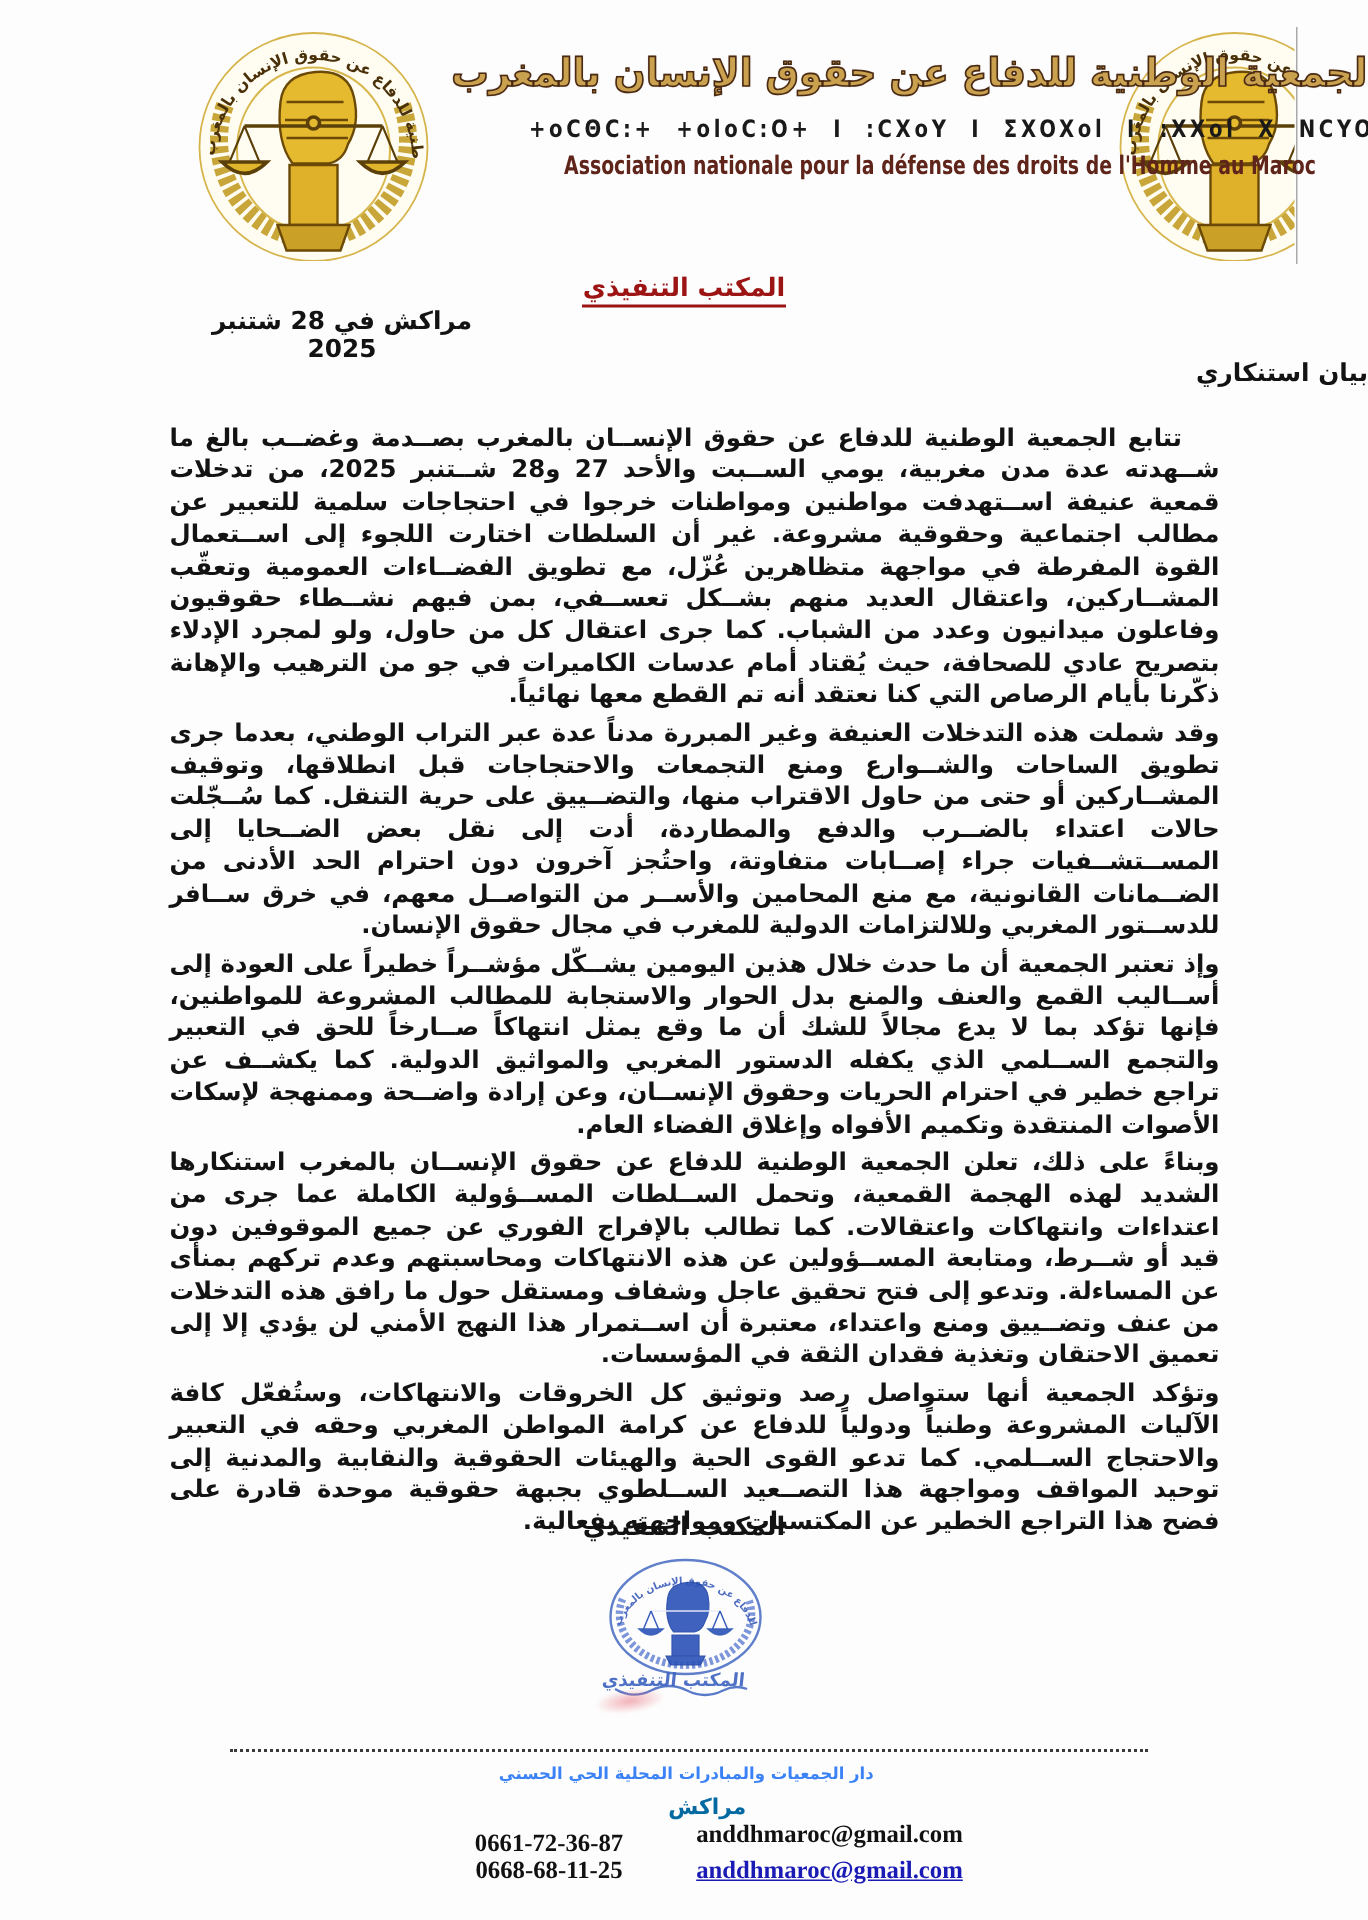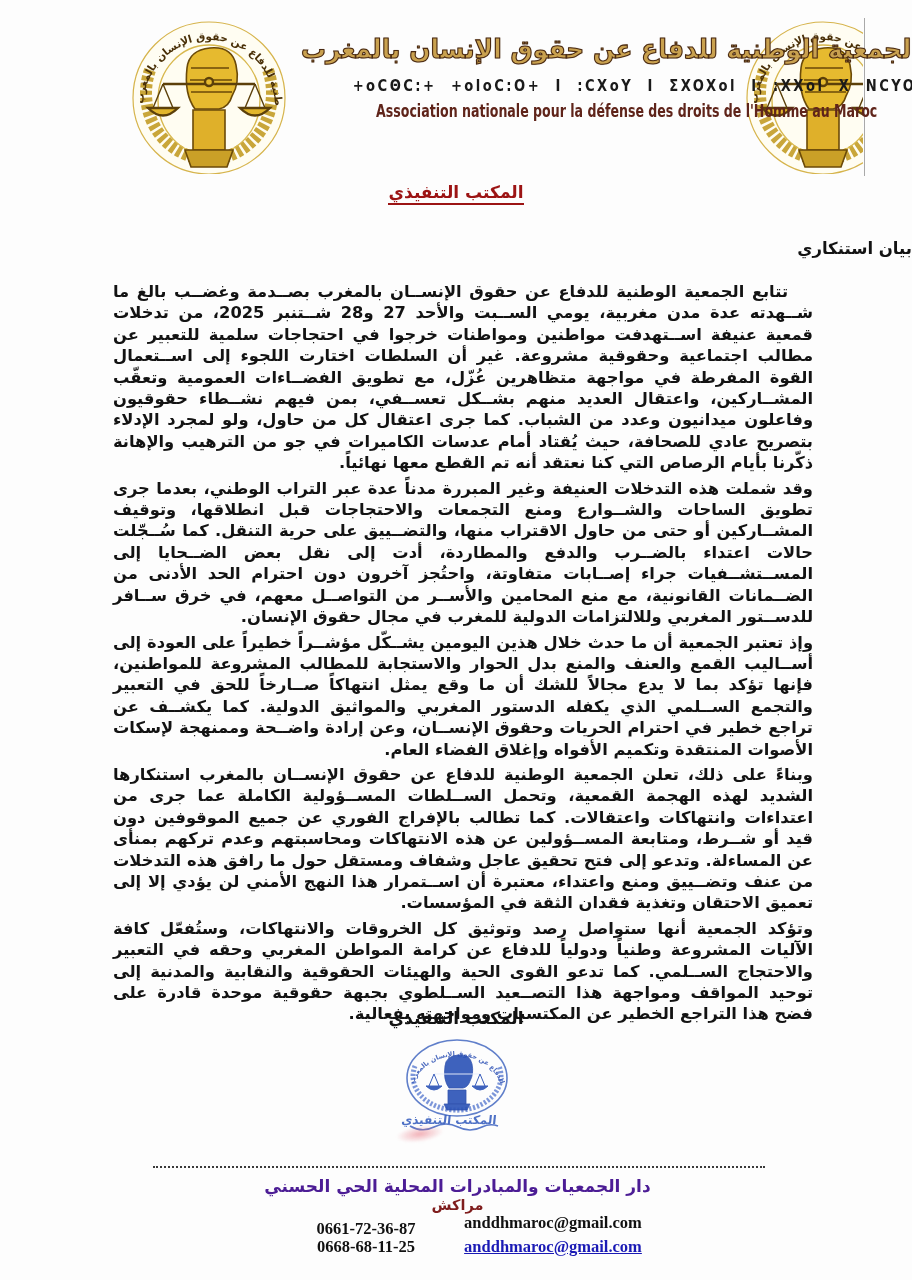--- a/index.html
+++ b/index.html
@@ -41,23 +41,23 @@
              font-size:17px;font-weight:bold;color:#131313;direction:rtl;}
   .stamp-wrap{position:absolute;left:392px;top:1034px;width:132px;height:112px;}
   .red-smudge{position:absolute;left:396px;top:1126px;width:48px;height:16px;border-radius:50%;
               background:radial-gradient(ellipse at center,rgba(231,110,122,.55),rgba(231,110,122,0) 70%);
               filter:blur(1px);transform:rotate(-8deg);}
 
   
   .dotted-divider{position:absolute;left:153px;top:1166px;width:612px;height:0;
                   border-top:2px dotted #3a3a3a;}
   .footer-address{position:absolute;left:150px;top:1176px;width:615px;text-align:center;
-                  font-size:17px;font-weight:bold;color:#4c1d95;direction:rtl;}
-  .footer-city{position:absolute;left:150px;top:1197px;width:615px;text-align:center;
-               font-size:14.5px;font-weight:bold;color:#7f1d1d;direction:rtl;}
+                  font-size:11px;font-weight:bold;color:#3b82f6;direction:rtl;}
+  .footer-city{position:absolute;left:164px;top:1197px;width:615px;text-align:center;
+               font-size:14.5px;font-weight:bold;color:#0369a1;direction:rtl;}
   .footer-num{font-family:"Liberation Serif",serif;font-weight:bold;font-size:16.5px;color:#111;}
   .phone1{position:absolute;left:296px;top:1219px;width:140px;text-align:center;}
   .phone2{position:absolute;left:296px;top:1237px;width:140px;text-align:center;}
   .email1{position:absolute;left:458px;top:1213px;width:190px;text-align:center;}
   .email2{position:absolute;left:458px;top:1237px;width:190px;text-align:center;}
   .email-link{color:#1a1ab5;text-decoration:underline;cursor:pointer;}
 </style>
 </head>
 <body>
 
@@ -120,20 +120,21 @@
 
   <div class="header-center">
     <span class="org-ar">الجمعية الوطنية للدفاع عن حقوق الإنسان بالمغرب</span><br>
     <span class="org-tif">+oCΘC:+ +oloC:O+ I :CXoY I ΣXOXol I :XXol X NCYOΣΘ</span><br>
     <span class="org-fr">Association nationale pour la défense des droits de l'Homme au Maroc</span>
   </div>
 
   <div class="office-title">
     <span>المكتب التنفيذي</span>
   </div>
+  <div class="place-date">مراكش في 28 شتنبر 2025</div>
   <div class="statement-type">بيان استنكاري</div>
 
   <div class="body-text">
     <p class="indent">تتابع الجمعية الوطنية للدفاع عن حقوق الإنســان بالمغرب بصــدمة وغضــب بالغ ما شــهدته عدة مدن مغربية، يومي الســبت والأحد 27 و28 شــتنبر 2025، من تدخلات قمعية عنيفة اســتهدفت مواطنين ومواطنات خرجوا في احتجاجات سلمية للتعبير عن مطالب اجتماعية وحقوقية مشروعة. غير أن السلطات اختارت اللجوء إلى اســتعمال القوة المفرطة في مواجهة متظاهرين عُزّل، مع تطويق الفضــاءات العمومية وتعقّب المشــاركين، واعتقال العديد منهم بشــكل تعســفي، بمن فيهم نشــطاء حقوقيون وفاعلون ميدانيون وعدد من الشباب. كما جرى اعتقال كل من حاول، ولو لمجرد الإدلاء بتصريح عادي للصحافة، حيث يُقتاد أمام عدسات الكاميرات في جو من الترهيب والإهانة ذكّرنا بأيام الرصاص التي كنا نعتقد أنه تم القطع معها نهائياً.</p>
     <p>وقد شملت هذه التدخلات العنيفة وغير المبررة مدناً عدة عبر التراب الوطني، بعدما جرى تطويق الساحات والشــوارع ومنع التجمعات والاحتجاجات قبل انطلاقها، وتوقيف المشــاركين أو حتى من حاول الاقتراب منها، والتضــييق على حرية التنقل. كما سُــجّلت حالات اعتداء بالضــرب والدفع والمطاردة، أدت إلى نقل بعض الضــحايا إلى المســتشــفيات جراء إصــابات متفاوتة، واحتُجز آخرون دون احترام الحد الأدنى من الضــمانات القانونية، مع منع المحامين والأســر من التواصــل معهم، في خرق ســافر للدســتور المغربي وللالتزامات الدولية للمغرب في مجال حقوق الإنسان.</p>
     <p>وإذ تعتبر الجمعية أن ما حدث خلال هذين اليومين يشــكّل مؤشــراً خطيراً على العودة إلى أســاليب القمع والعنف والمنع بدل الحوار والاستجابة للمطالب المشروعة للمواطنين، فإنها تؤكد بما لا يدع مجالاً للشك أن ما وقع يمثل انتهاكاً صــارخاً للحق في التعبير والتجمع الســلمي الذي يكفله الدستور المغربي والمواثيق الدولية. كما يكشــف عن تراجع خطير في احترام الحريات وحقوق الإنســان، وعن إرادة واضــحة وممنهجة لإسكات الأصوات المنتقدة وتكميم الأفواه وإغلاق الفضاء العام.</p>
     <p>وبناءً على ذلك، تعلن الجمعية الوطنية للدفاع عن حقوق الإنســان بالمغرب استنكارها الشديد لهذه الهجمة القمعية، وتحمل الســلطات المســؤولية الكاملة عما جرى من اعتداءات وانتهاكات واعتقالات. كما تطالب بالإفراج الفوري عن جميع الموقوفين دون قيد أو شــرط، ومتابعة المســؤولين عن هذه الانتهاكات ومحاسبتهم وعدم تركهم بمنأى عن المساءلة. وتدعو إلى فتح تحقيق عاجل وشفاف ومستقل حول ما رافق هذه التدخلات من عنف وتضــييق ومنع واعتداء، معتبرة أن اســتمرار هذا النهج الأمني لن يؤدي إلا إلى تعميق الاحتقان وتغذية فقدان الثقة في المؤسسات.</p>
     <p>وتؤكد الجمعية أنها ستواصل رصد وتوثيق كل الخروقات والانتهاكات، وستُفعّل كافة الآليات المشروعة وطنياً ودولياً للدفاع عن كرامة المواطن المغربي وحقه في التعبير والاحتجاج الســلمي. كما تدعو القوى الحية والهيئات الحقوقية والنقابية والمدنية إلى توحيد المواقف ومواجهة هذا التصــعيد الســلطوي بجبهة حقوقية موحدة قادرة على فضح هذا التراجع الخطير عن المكتسبات ومواجهته بفعالية.</p>
   </div>
 

